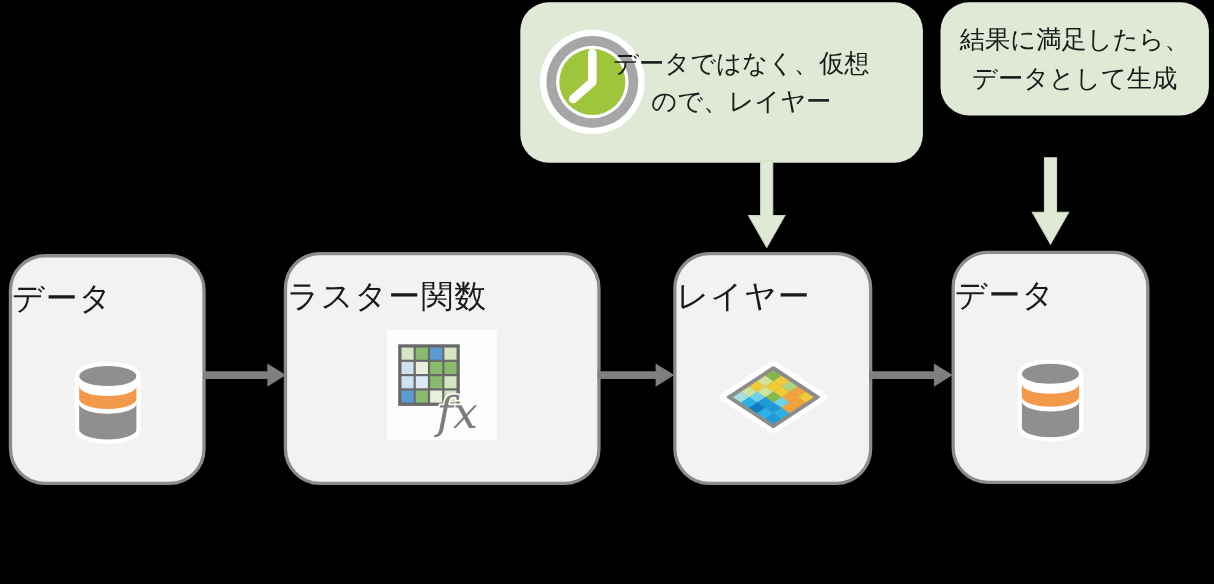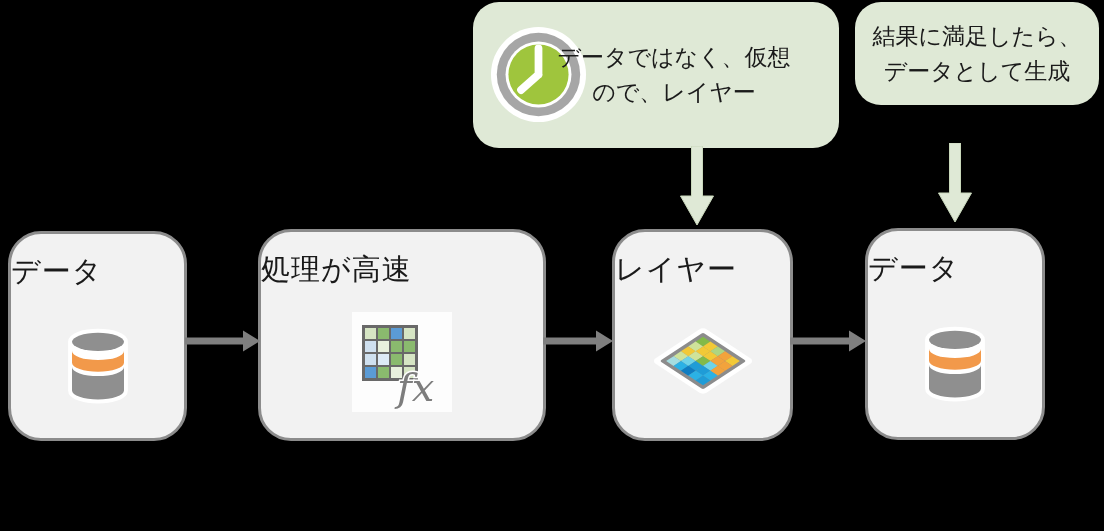--- a/index.html
+++ b/index.html
@@ -34,21 +34,21 @@
   .node.n1 { left: 8px;   top: 231px; width: 179px; height: 210px; }
   .node.n2 { left: 258px; top: 229px; width: 288px; height: 212px; }
   .node.n3 { left: 612px; top: 229px; width: 181px; height: 212px; }
   .node.n4 { left: 865px; top: 228px; width: 180px; height: 212px; }
   .node-label {
     margin-top: 18px; text-align: left; font-size: 29px; color: #1a1a1a;
     letter-spacing: 1px; white-space: nowrap;
   }
   .node-icon { position: absolute; left: 50%; transform: translateX(-50%); }
   .n1 .node-icon { top: 88px; }
-  .n2 .node-icon { top: 80px; }
+  .n2 .node-icon { top: 68px; }
   .n3 .node-icon { top: 92px; }
   .n4 .node-icon { top: 89px; }
   
   .h-arrow { position: absolute; top: 321px; }
   .ha1 { left: 185px; }
   .ha2 { left: 543px; }
   .ha3 { left: 790px; }
 </style>
 </head>
 <body>
@@ -91,21 +91,21 @@
       <svg width="78" height="90" viewBox="0 0 90 100">
         <path d="M15,21 A30,10.5 0 0 1 75,21 L75,77 A30,10.5 0 0 1 15,77 Z" fill="#ffffff" stroke="#ffffff" stroke-width="9" stroke-linejoin="round"></path>
         <ellipse cx="45" cy="21" rx="30" ry="10.5" fill="#8f8f8f"></ellipse>
         <path d="M15,31.5 A30,10.5 0 0 0 75,31.5 L75,45 A30,10.5 0 0 1 15,45 Z" fill="#f2994a"></path>
         <path d="M15,50 A30,10.5 0 0 0 75,50 L75,77 A30,10.5 0 0 1 15,77 Z" fill="#8f8f8f"></path>
       </svg>
     </span>
   </div>
 
   <div class="node n2">
-    <div class="node-label">処理が高速</div>
+    <div class="node-label">ラスター関数</div>
     <span class="node-icon">
       <svg width="100" height="100" viewBox="0 0 100 100">
         <rect width="100" height="100" fill="#fdfdfd"></rect>
         <rect x="10" y="13" width="56" height="56" fill="#696969"></rect>
         <rect x="13" y="16" width="11" height="11" fill="#d6e5c4"></rect>
         <rect x="26" y="16" width="11" height="11" fill="#8aba6e"></rect>
         <rect x="39" y="16" width="11" height="11" fill="#5b9bd5"></rect>
         <rect x="52" y="16" width="11" height="11" fill="#d6e5c4"></rect>
         <rect x="13" y="29" width="11" height="11" fill="#cfe0ef"></rect>
         <rect x="26" y="29" width="11" height="11" fill="#e8f0dd"></rect>

